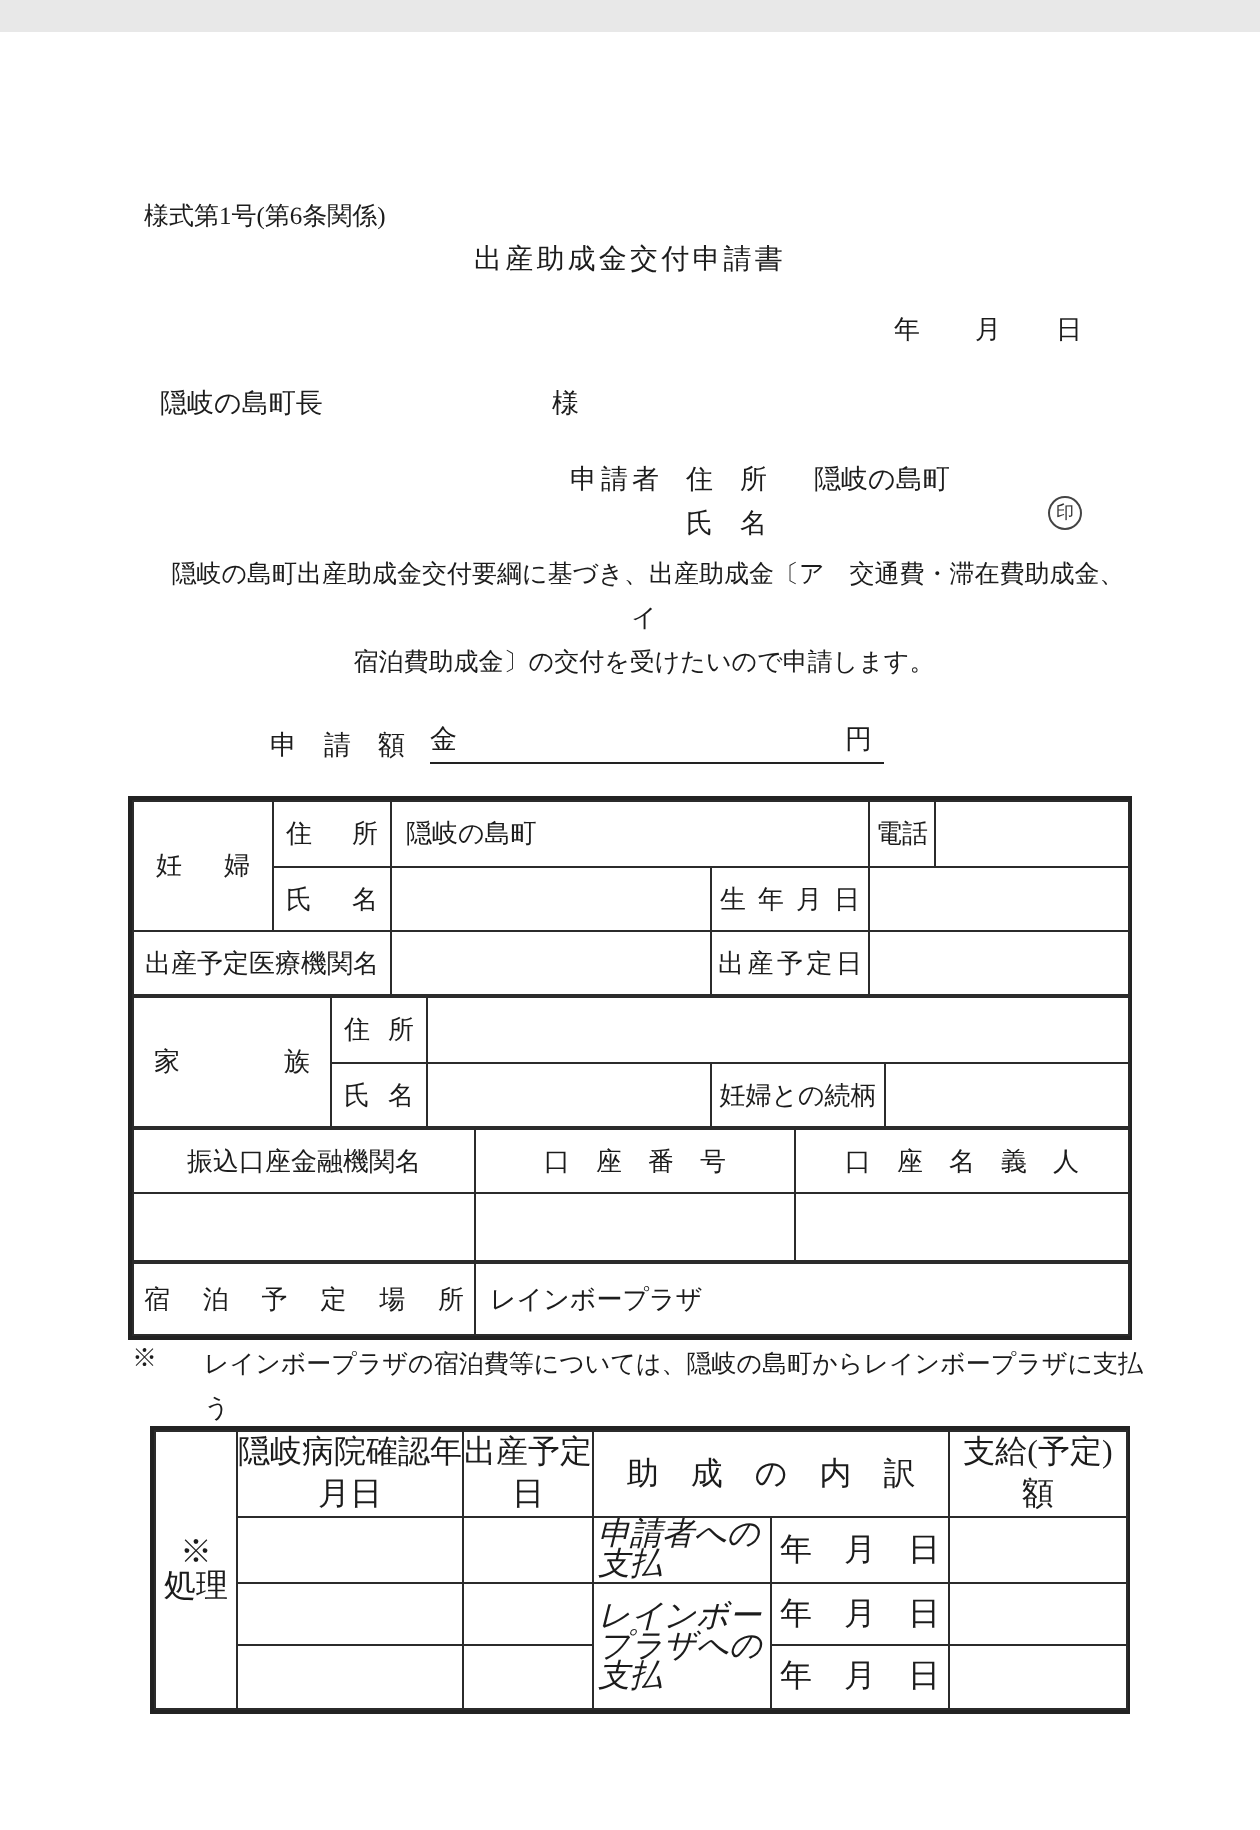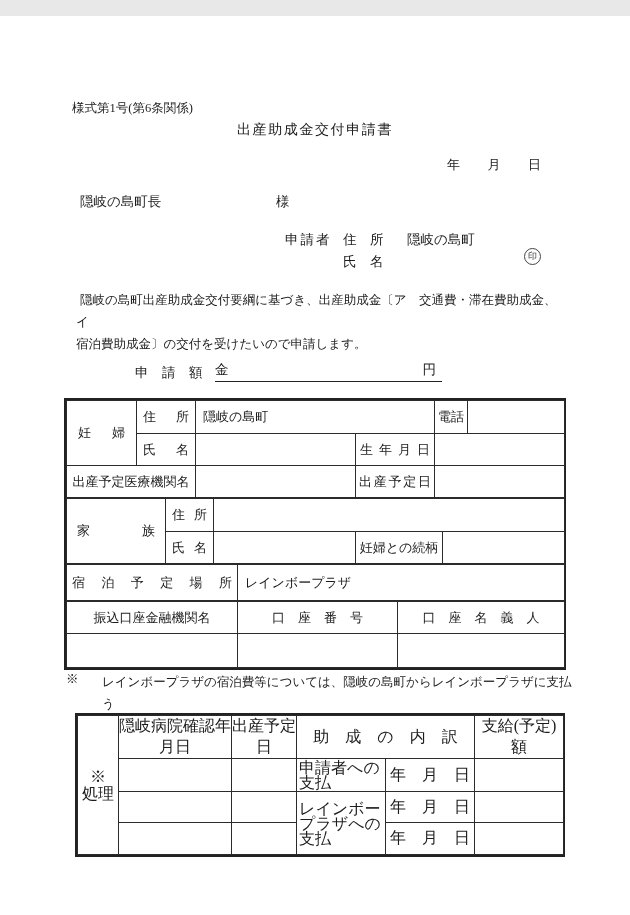--- a/index.html
+++ b/index.html
@@ -53,21 +53,21 @@
   .proc td{font-size:16px;}
   .jst{text-align:justify;text-align-last:justify;}
   .ctr{text-align:center;}
   .lft{text-align:left;padding-left:7px;}
   .p11{padding:0 11px;}
   .p10{padding:0 10px;}
   .p6{padding:0 6px;}
   .p5{padding:0 5px;}
   .p4{padding:0 4px;}
   .p3{padding:0 3px;}
-  .wrapcell{white-space:normal;line-height:15px;padding:1px 2px;text-align:left;}
+  .wrapcell{white-space:normal;line-height:15px;padding:1px 2px;text-align:left;font-style:italic;}
   .proc-side{text-align:center;line-height:17px;font-size:12.5px;}
 
   
   .note-lines{white-space:normal;line-height:22px;}
   .note-lines .ln{display:block;}
 </style>
 </head>
 <body>
 
 <div class="page">
@@ -86,21 +86,21 @@
   <div class="abs fs135" style="left:276px;top:177px;">様</div>
 
   <div class="abs fs135" style="left:285px;top:215px;letter-spacing:2px;">申請者</div>
   <div class="abs fs135" style="left:343px;top:215px;">住　所</div>
   <div class="abs fs135" style="left:407px;top:215px;">隠岐の島町</div>
   <div class="abs fs135" style="left:343px;top:237px;">氏　名</div>
   <div class="abs seal" style="left:524px;top:232px;">
     <span>印</span>
   </div>
 
-  <div class="abs fs12 para" style="left:76px;top:273px;width:492px;">
+  <div class="abs fs12 para" style="left:76px;top:260px;width:492px;text-align:center;">
     <span class="ln indent">隠岐の島町出産助成金交付要綱に基づき、出産助成金〔ア　交通費・滞在費助成金、イ</span>
     <span class="ln">宿泊費助成金〕の交付を受けたいので申請します。</span>
   </div>
 
   <div class="abs fs135" style="left:135px;top:348px;">申　請　額</div>
   <div class="abs fs135 amount-line" style="left:215px;top:345px;width:227px;height:20px;">
     <span>金</span>
     <span style="margin-right:6px;">円</span>
   </div>
 
@@ -157,46 +157,46 @@
         <td></td>
         <td class="ctr">妊婦との続柄</td>
         <td></td>
       </tr>
     </tbody>
       </table>
 
     <table>
       <colgroup>
           <col style="width:171px">
-          <col style="width:327px">
-        </colgroup>
-      <tbody>
-          <tr style="height:36px;">
-        <td class="jst p5">宿　泊　予　定　場　所</td>
-        <td class="lft">レインボープラザ</td>
-      </tr>
-    </tbody>
-      </table>
-
-    <table>
-      <colgroup>
-          <col style="width:171px">
           <col style="width:160px">
           <col style="width:167px">
         </colgroup>
       <tbody>
           <tr style="height:32px;">
         <td class="ctr">振込口座金融機関名</td>
         <td class="ctr">口　座　番　号</td>
         <td class="ctr">口　座　名　義　人</td>
       </tr>
       <tr style="height:34px;">
         <td></td>
         <td></td>
         <td></td>
+      </tr>
+    </tbody>
+      </table>
+
+    <table>
+      <colgroup>
+          <col style="width:171px">
+          <col style="width:327px">
+        </colgroup>
+      <tbody>
+          <tr style="height:36px;">
+        <td class="jst p5">宿　泊　予　定　場　所</td>
+        <td class="lft">レインボープラザ</td>
       </tr>
     </tbody>
       </table>
   </div>
 
   <div class="abs fs12" style="left:66px;top:655px;">※</div>
   <div class="abs fs12 note-lines" style="left:102px;top:655px;width:478px;">
     <span class="ln">レインボープラザの宿泊費等については、隠岐の島町からレインボープラザに支払う</span>
     <span class="ln">ことに同意します。</span>
   </div>

